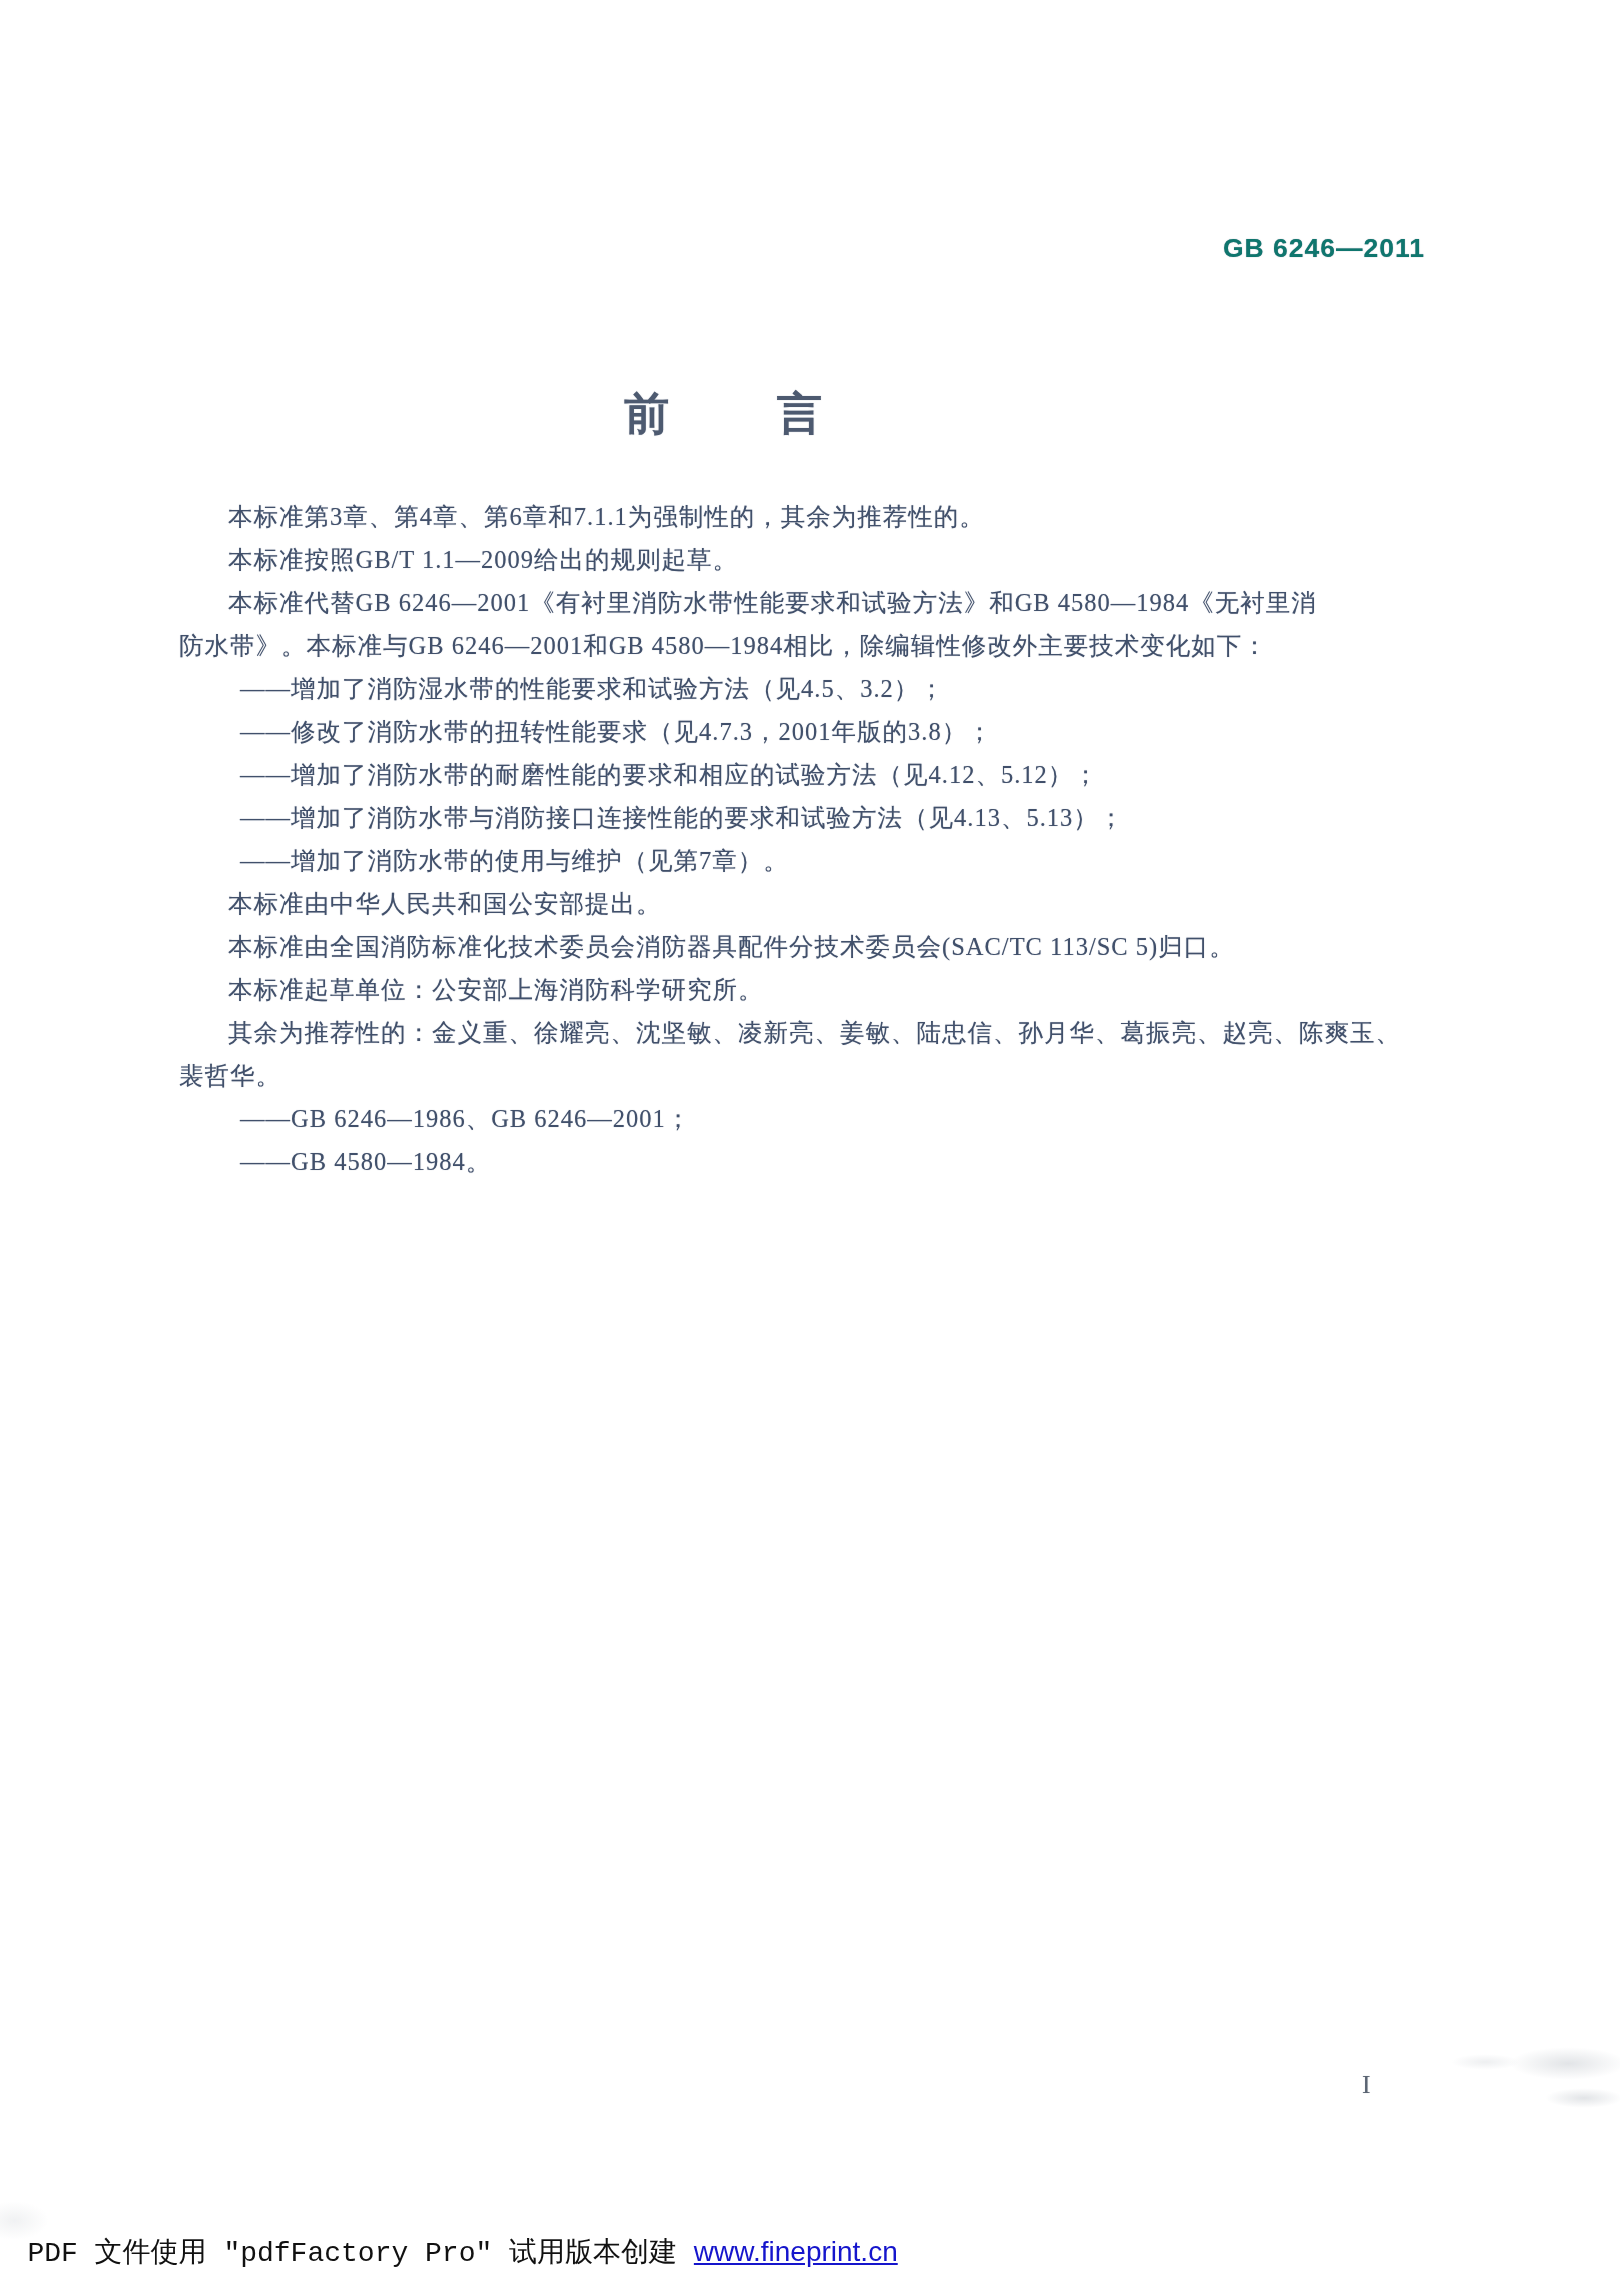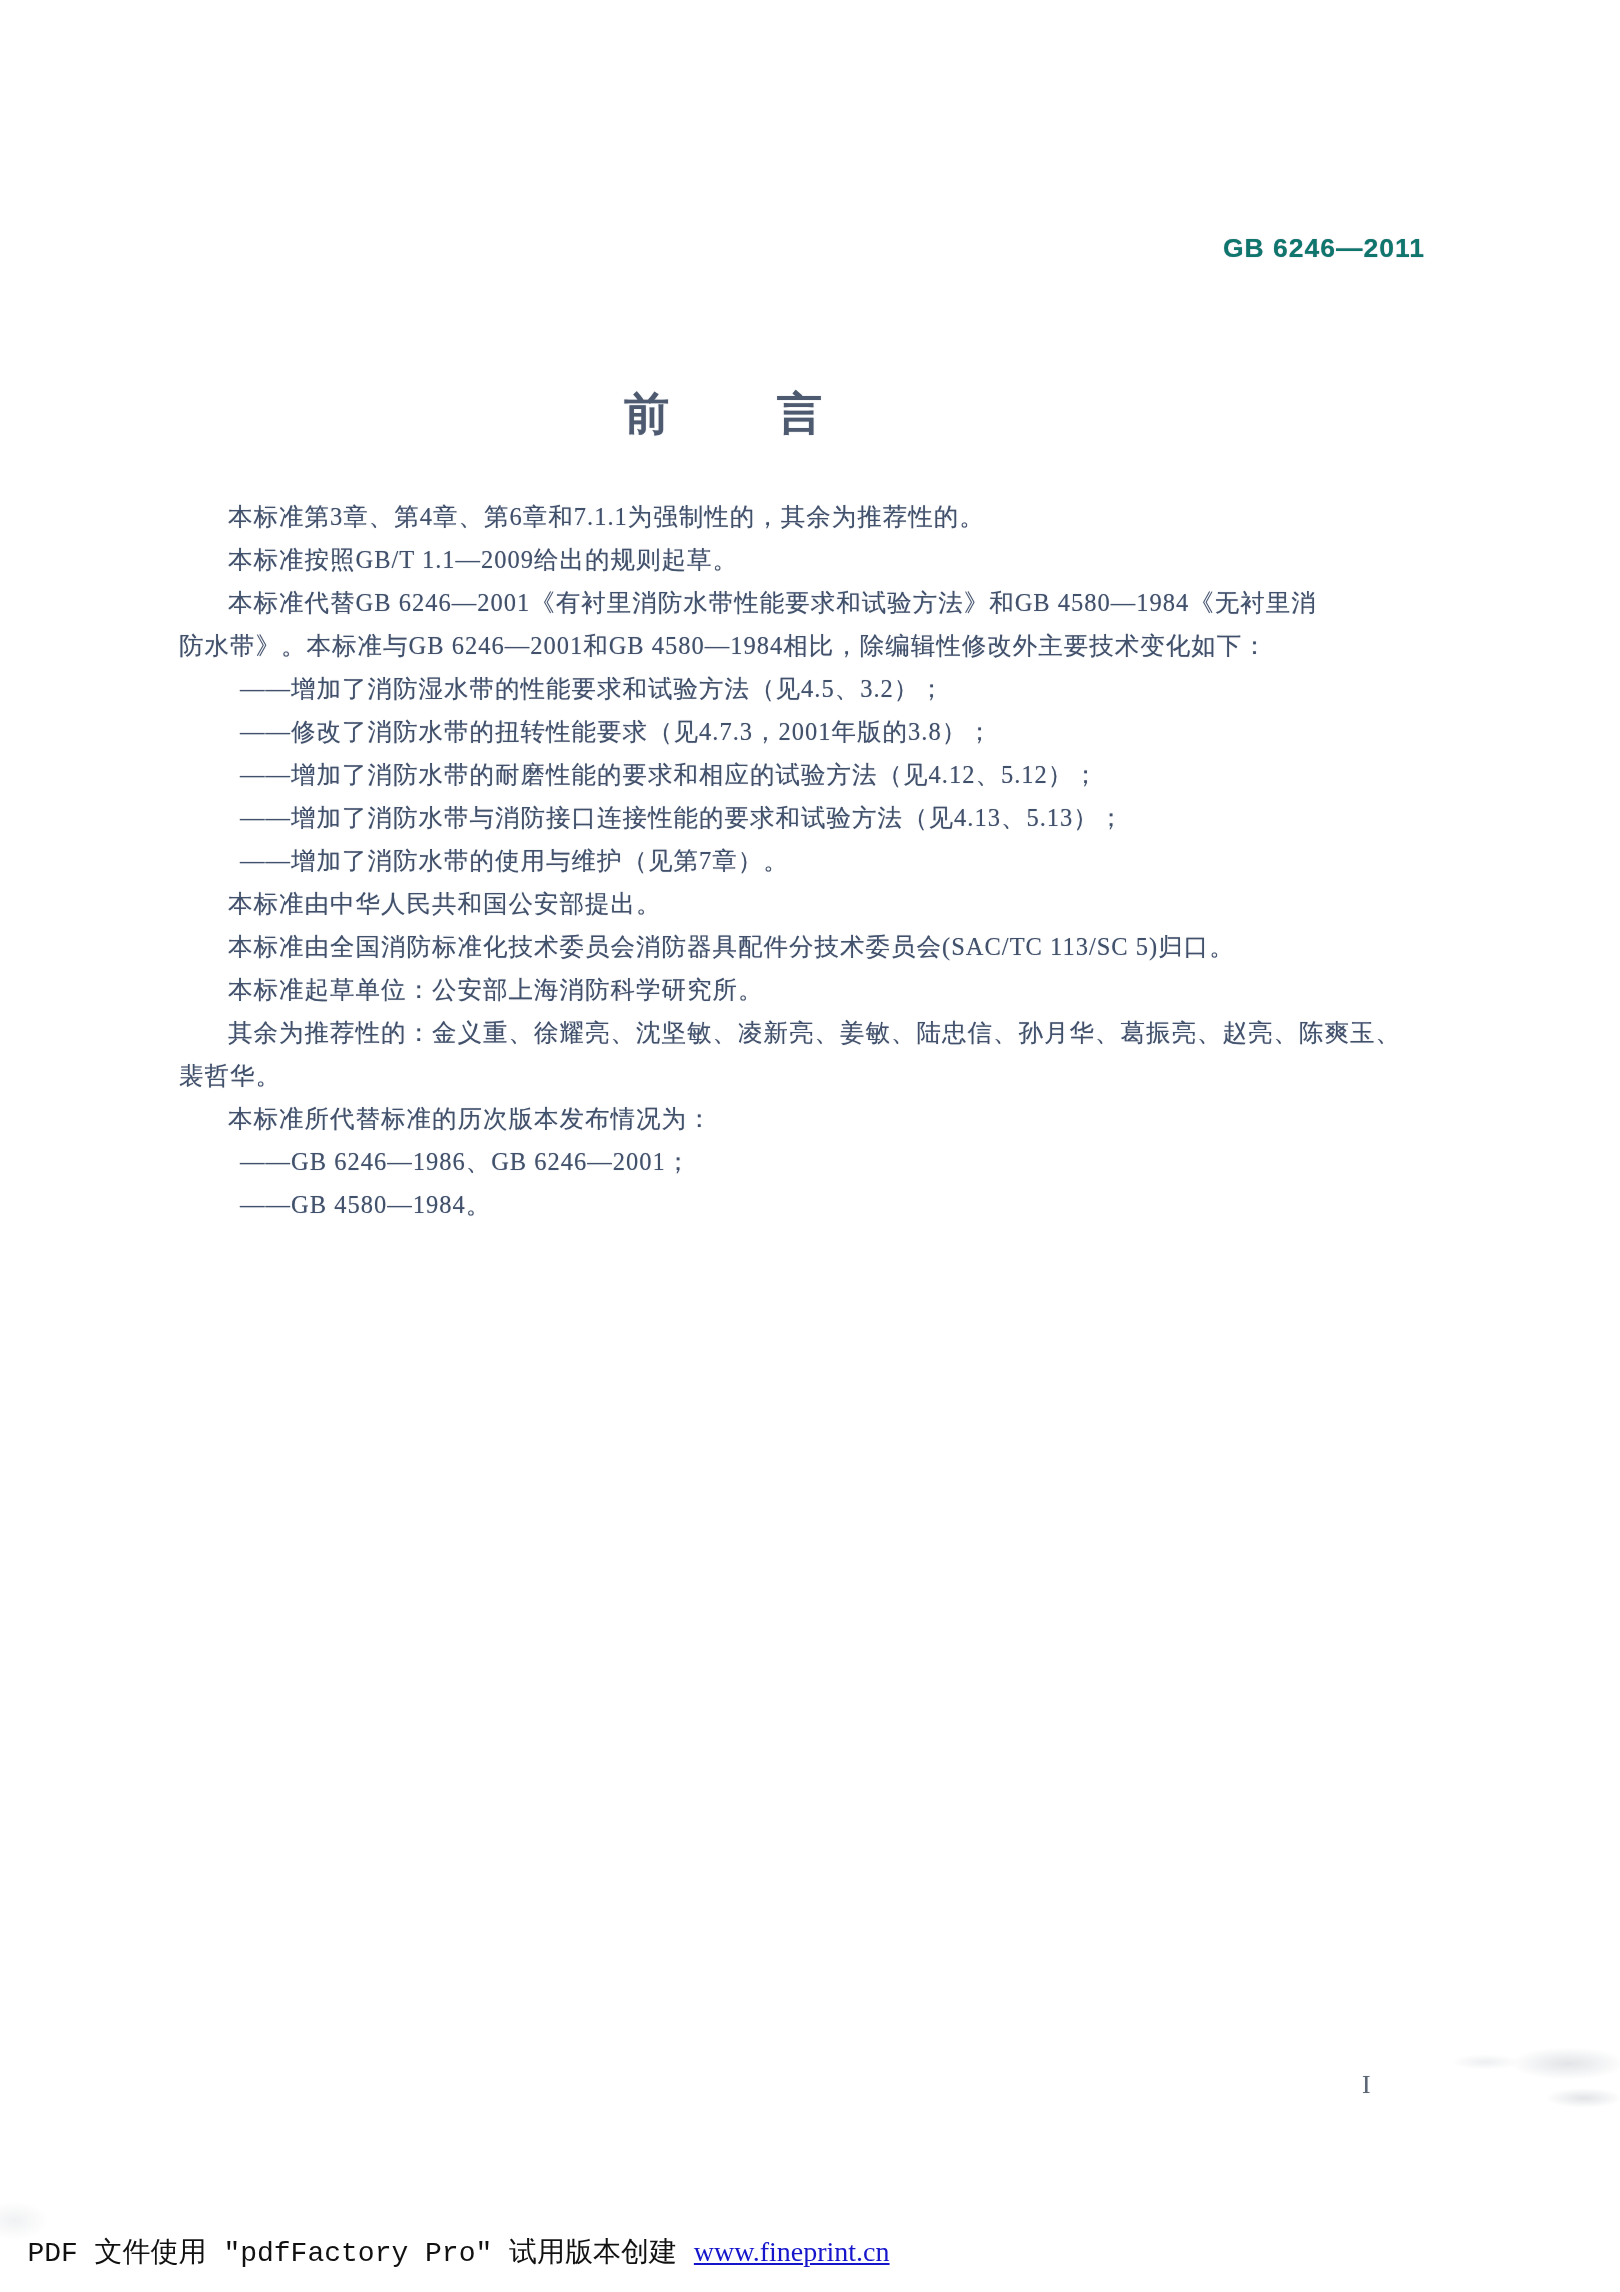--- a/index.html
+++ b/index.html
@@ -69,21 +69,21 @@
     left:27.4px;
     top:2233px;
     font-family:"Liberation Mono","DejaVu Sans Mono",monospace;
     font-size:28px;
     color:#111111;
     white-space:nowrap;
   }
   .footer a{
     color:#1515cc;
     text-decoration:underline;
-    font-family:Liberation Serif, serif;
+    font-family:Liberation Sans, sans-serif;
   }
   
   .artifact{
     position:absolute;
     pointer-events:none;
     background:radial-gradient(ellipse at center, rgba(150,158,168,.28) 0%, rgba(150,158,168,0) 70%);
   }
   .artifact-a{left:1509px;top:2047px;width:118px;height:33px;}
   .artifact-b{left:1545px;top:2088px;width:78px;height:19.6px;}
   .artifact-c{left:1451px;top:2054px;width:69px;height:15.7px;opacity:.6;}
@@ -106,21 +106,20 @@
     <div class="line l-dash">——增加了消防湿水带的性能要求和试验方法（见4.5、3.2）；</div>
     <div class="line l-dash">——修改了消防水带的扭转性能要求（见4.7.3，2001年版的3.8）；</div>
     <div class="line l-dash">——增加了消防水带的耐磨性能的要求和相应的试验方法（见4.12、5.12）；</div>
     <div class="line l-dash">——增加了消防水带与消防接口连接性能的要求和试验方法（见4.13、5.13）；</div>
     <div class="line l-dash">——增加了消防水带的使用与维护（见第7章）。</div>
     <div class="line l-indent">本标准由中华人民共和国公安部提出。</div>
     <div class="line l-indent">本标准由全国消防标准化技术委员会消防器具配件分技术委员会(SAC/TC 113/SC 5)归口。</div>
     <div class="line l-indent">本标准起草单位：公安部上海消防科学研究所。</div>
     <div class="line l-indent">其余为推荐性的：金义重、徐耀亮、沈坚敏、凌新亮、姜敏、陆忠信、孙月华、葛振亮、赵亮、陈爽玉、</div>
     <div class="line l-flush">裴哲华。</div>
-    <div class="line l-indent">本标准所代替标准的历次版本发布情况为：</div>
     <div class="line l-dash">——GB 6246—1986、GB 6246—2001；</div>
     <div class="line l-dash">——GB 4580—1984。</div>
   </div>
 
   <div class="page-num">I</div>
 
   <div class="artifact artifact-a"></div>
   <div class="artifact artifact-b"></div>
   <div class="artifact artifact-c"></div>
   <div class="artifact artifact-d"></div>

